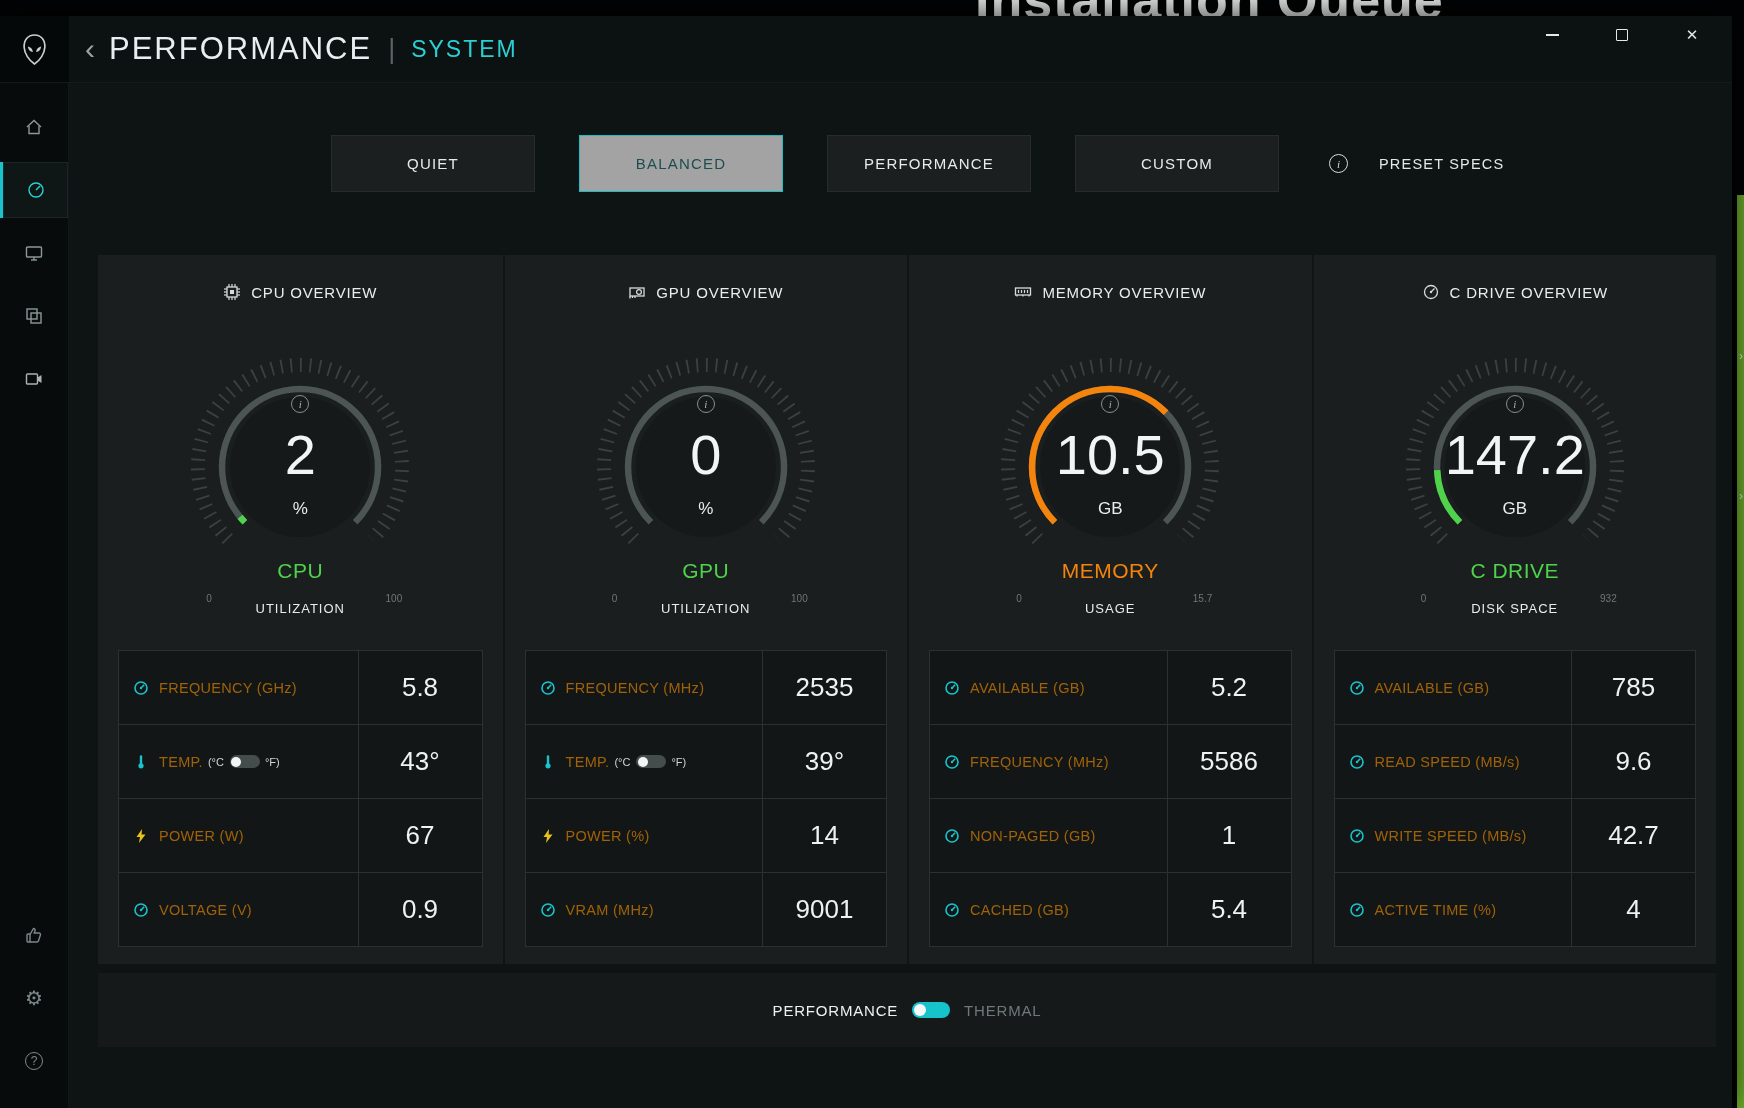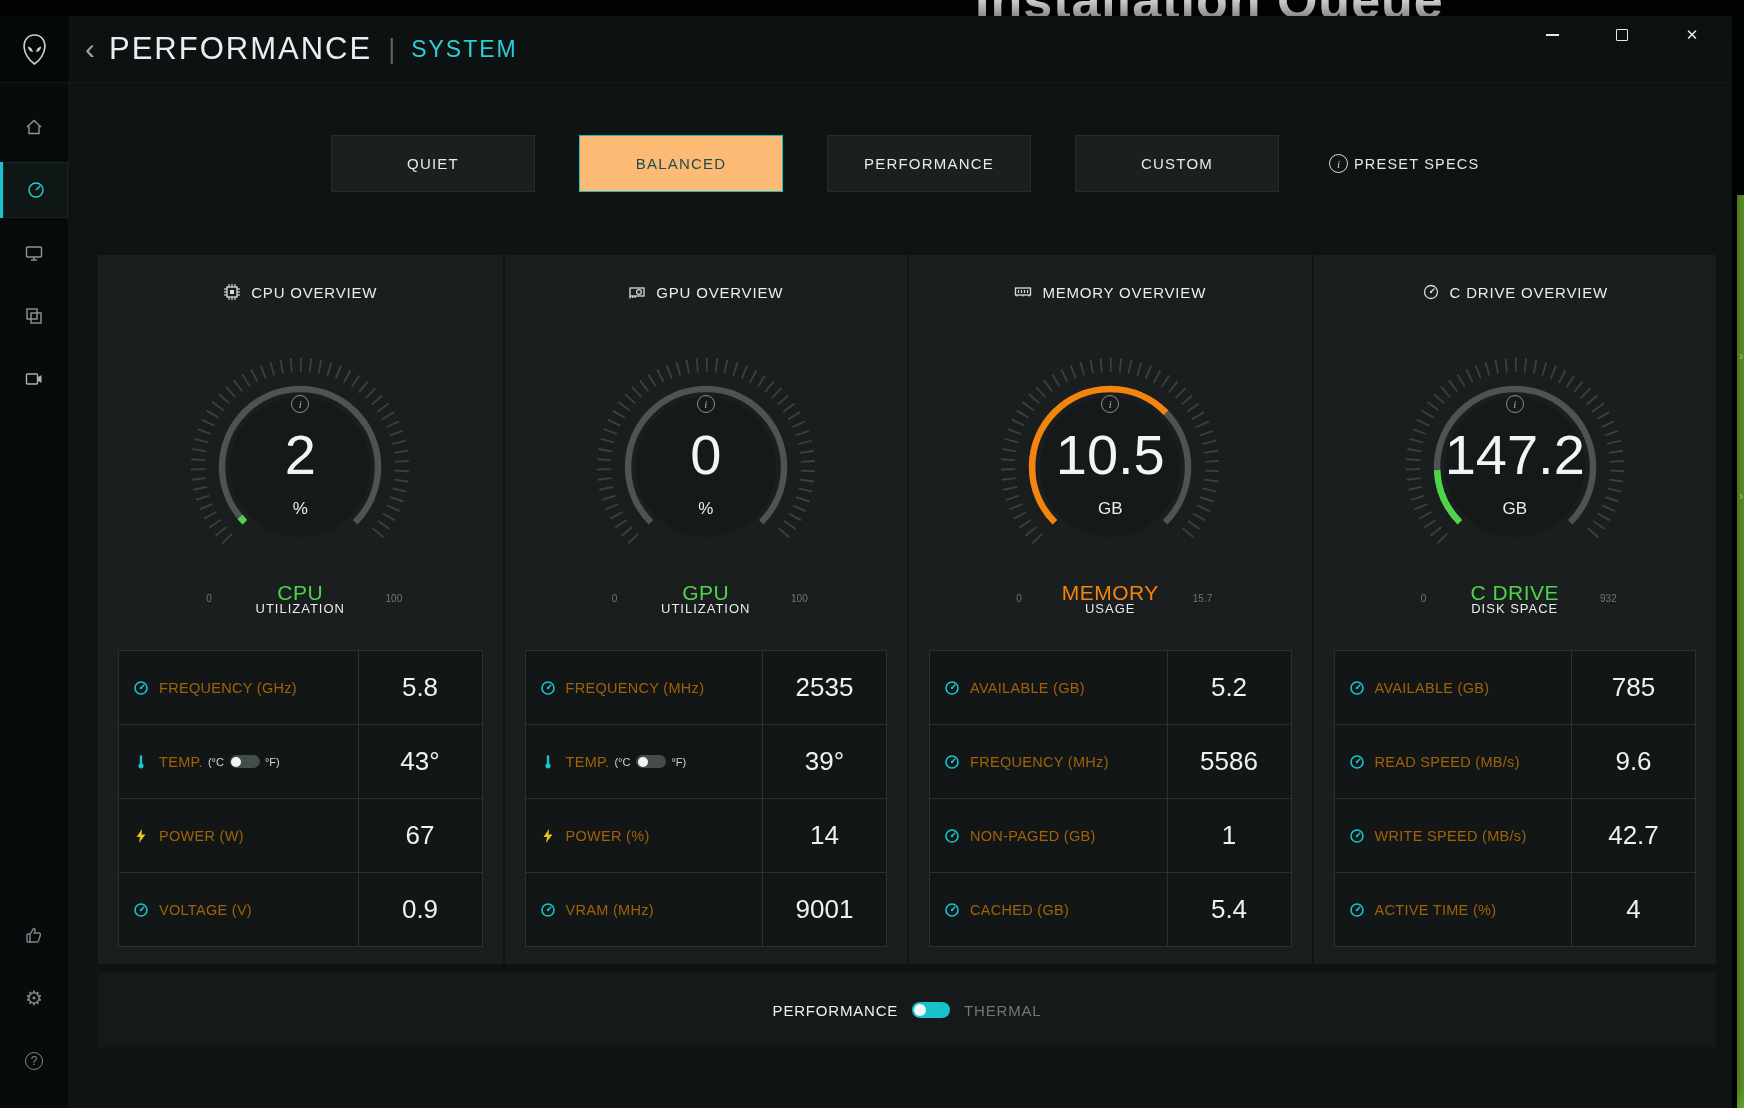--- a/index.html
+++ b/index.html
@@ -43,47 +43,47 @@
   .gear-glyph { font-size:20px; color:#7d8888; line-height:1; }
   .help-glyph { width:18px; height:18px; border:1.4px solid #7d8888; border-radius:50%; color:#7d8888;
                 font-size:12px; display:flex; align-items:center; justify-content:center; }
 
   
   .main { flex:1; background:#0e1313; padding-left:29px; overflow:hidden; }
   .preset-row { margin:52px 0 0 233px; display:flex; align-items:center; }
   .preset-btn { width:204px; height:57px; margin-right:44px; background:#1b1f1f; border:1px solid #262b2b;
                 color:#e6ebeb; font-size:15px; letter-spacing:1.2px; display:flex; align-items:center;
                 justify-content:center; cursor:pointer; }
-  .preset-btn.active { background:#fdba74; border-color:#14c0c6; color:#1d4d50; }
+  .preset-btn.active { background:#a3a3a3; border-color:#14c0c6; color:#1d4d50; }
   .preset-specs { display:flex; align-items:center; margin-left:6px; cursor:pointer; }
   .info-circ { width:19px; height:19px; border:1.4px solid #d6dcdc; border-radius:50%; color:#d6dcdc;
                font-size:11px; display:flex; align-items:center; justify-content:center;
                font-family:"Liberation Serif", serif; font-style:italic; }
-  .specs-label { margin-left:6px; font-size:14.5px; letter-spacing:1.2px; color:#e2e7e7; }
+  .specs-label { margin-left:31px; font-size:14.5px; letter-spacing:1.2px; color:#e2e7e7; }
 
   
   .overview { margin-top:63px; width:1618px; background:#1a1e1e; display:grid;
               grid-template-columns:1fr 1fr 1fr 1fr; }
   .panel { padding:26px 20px 17px; display:flex; flex-direction:column; align-items:center; }
   .panel + .panel { border-left:2px solid #101414; }
   .panel-head { display:flex; align-items:center; gap:10px; height:22px; color:#e8eded;
                 font-size:15px; letter-spacing:.8px; }
 
   .gauge { position:relative; width:280px; height:300px; margin-top:40px; flex:0 0 auto; }
   .gauge-svg { position:absolute; left:20px; top:4px; }
   .ginfo { position:absolute; top:52px; left:50%; transform:translateX(-50%); width:18px; height:18px;
            border:1px solid #868e8e; border-radius:50%; color:#aab2b2; font-size:11px; display:flex;
            align-items:center; justify-content:center; font-family:"Liberation Serif", serif;
            font-style:italic; cursor:pointer; }
   .gvalue { position:absolute; top:84px; left:0; width:100%; text-align:center; font-size:56px;
             font-weight:400; color:#f2f5f5; line-height:1; }
   .gunit { position:absolute; top:156px; left:0; width:100%; text-align:center; font-size:17px; color:#e9eded; }
   .gmin { position:absolute; left:46px; top:250px; font-size:10px; color:#6e7777; }
   .gmax { position:absolute; right:38px; top:250px; font-size:10px; color:#6e7777; }
-  .glabel { position:absolute; top:238px; left:0; width:100%; text-align:center; font-size:21px;
+  .glabel { position:absolute; top:216px; left:0; width:100%; text-align:center; font-size:21px;
             letter-spacing:.5px; color:#4ed34a; }
   .gsub { position:absolute; top:258px; left:0; width:100%; text-align:center; font-size:13px;
           letter-spacing:1px; color:#e8ecec; }
 
   .ptable { width:100%; margin-top:8px; }
   .prow { height:75px; display:flex; background:#121616; border:1px solid #2b3131; margin-top:-1px; }
   .prow-label { flex:1; display:flex; align-items:center; padding-left:14px; min-width:0; }
   .ricon { display:flex; align-items:center; flex:0 0 auto; }
   .rtext { margin-left:10px; font-size:14.5px; letter-spacing:.3px; color:#a16207; white-space:nowrap; }
   .runit { font-size:11px; color:#cfd6d6; margin-left:5px; white-space:nowrap; }

